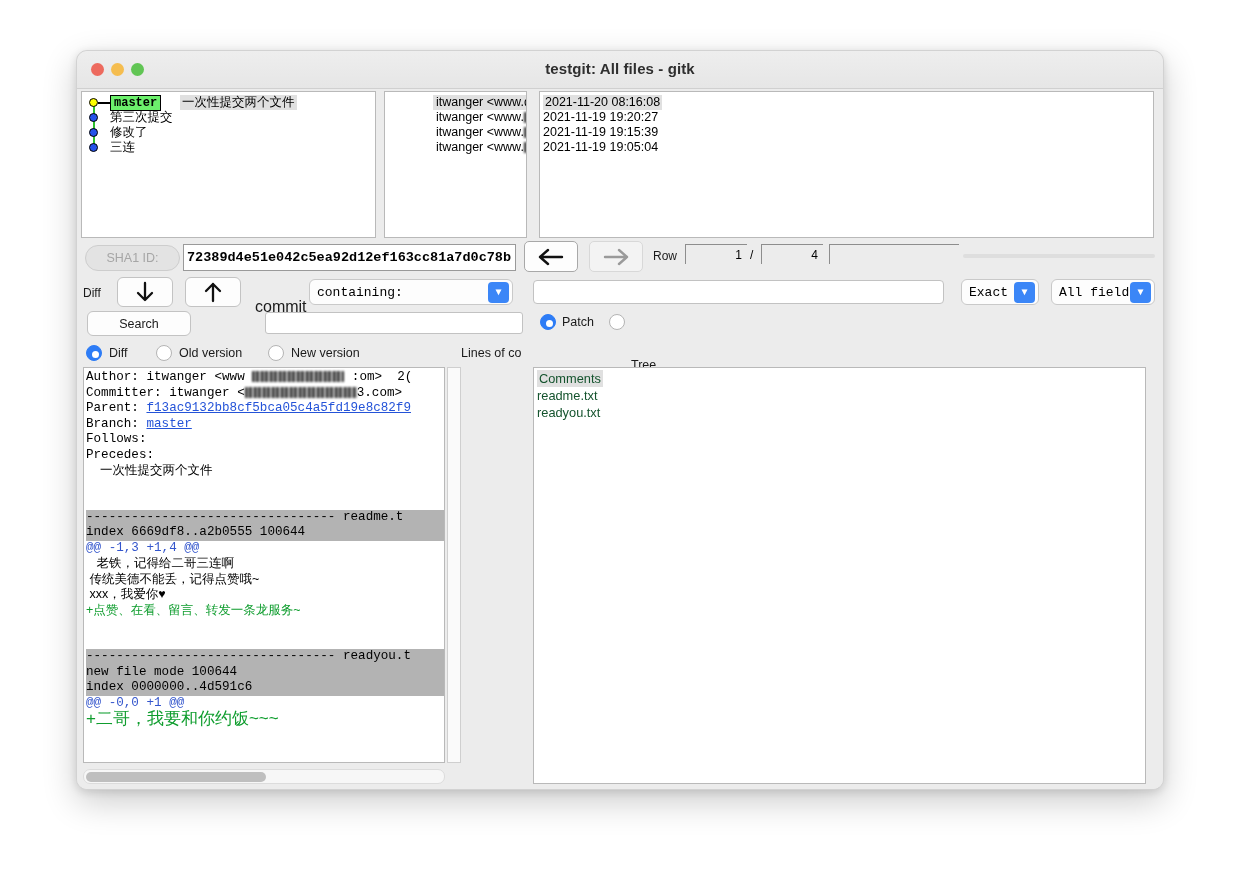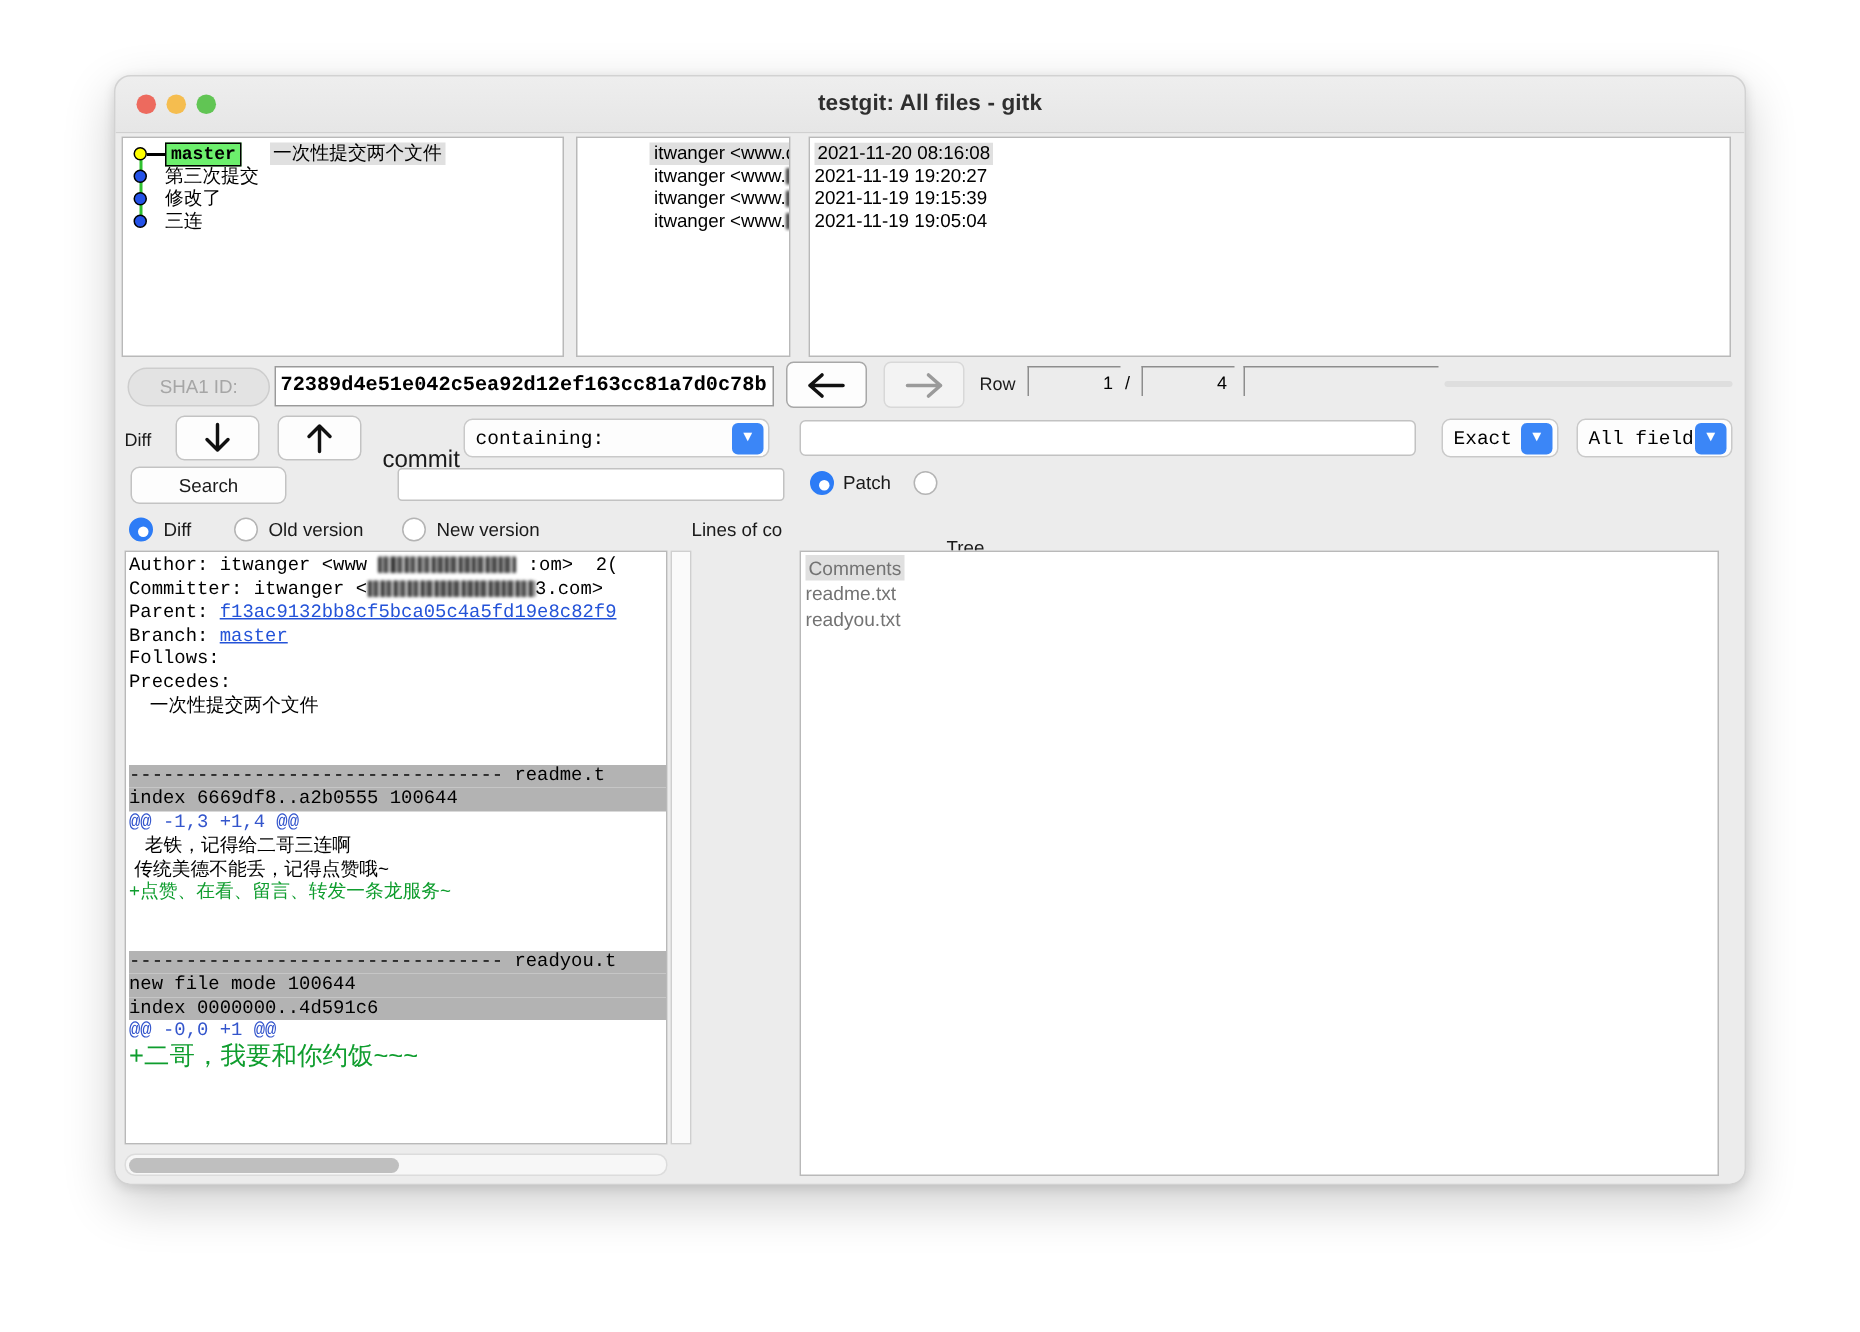--- a/index.html
+++ b/index.html
@@ -280,21 +280,21 @@
   .dl.hunk { color: #3355cc; }
   .dl.add  { color: #0f9d2e; }
 
   #filesopts { position: absolute; left: 456px; top: 0; width: 300px; height: 26px; }
   #filespane {
     position: absolute; left: 456px; top: 26px;
     width: 613px; height: 417px;
     background: #fff; border: 1px solid #b9b9b9;
     overflow: hidden;
     font-size: 12.8px; line-height: 17px;
-    color: #737373;
+    color: #14532d;
     padding: 2px 0 0 3px;
   }
   .fl { white-space: nowrap; }
   .fl.sel { background: #e0e0e0; display: inline-block; padding: 0 2px; }
 
   .linescol {
     position: absolute; left: 378px; top: 5px;
     font-size: 12.5px; color: #1a1a1a; white-space: nowrap;
     overflow: hidden; width: 64px;
   }
@@ -456,20 +456,21 @@
           <div class="dl">Precedes:</div>
           <div class="dl"></div>
           <div class="dl" style="font-family:'Liberation Sans',sans-serif;font-size:12.5px;">    一次性提交两个文件</div>
           <div class="dl">&nbsp;</div>
           <div class="dl">&nbsp;</div>
           <div class="dl hdr">--------------------------------- readme.t</div>
           <div class="dl hdr">index 6669df8..a2b0555 100644</div>
           <div class="dl hunk">@@ -1,3 +1,4 @@</div>
           <div class="dl" style="font-family:'Liberation Sans',sans-serif;font-size:12.5px;">   老铁，记得给二哥三连啊</div>
           <div class="dl" style="font-family:'Liberation Sans',sans-serif;font-size:12.5px;"> 传统美德不能丢，记得点赞哦~</div>
+          <div class="dl" style="font-family:'Liberation Sans',sans-serif;font-size:12.5px;"> xxx，我爱你♥</div>
           <div class="dl add" style="font-family:'Liberation Sans',sans-serif;font-size:12.5px;">+点赞、在看、留言、转发一条龙服务~</div>
           <div class="dl">&nbsp;</div>
           <div class="dl">&nbsp;</div>
           <div class="dl hdr">--------------------------------- readyou.t</div>
           <div class="dl hdr">new file mode 100644</div>
           <div class="dl hdr">index 0000000..4d591c6</div>
           <div class="dl hunk">@@ -0,0 +1 @@</div>
           <div class="dl add" style="font-family:Liberation Sans, sans-serif;font-size:17px;">+二哥，我要和你约饭~~~</div>
         </div>
 

